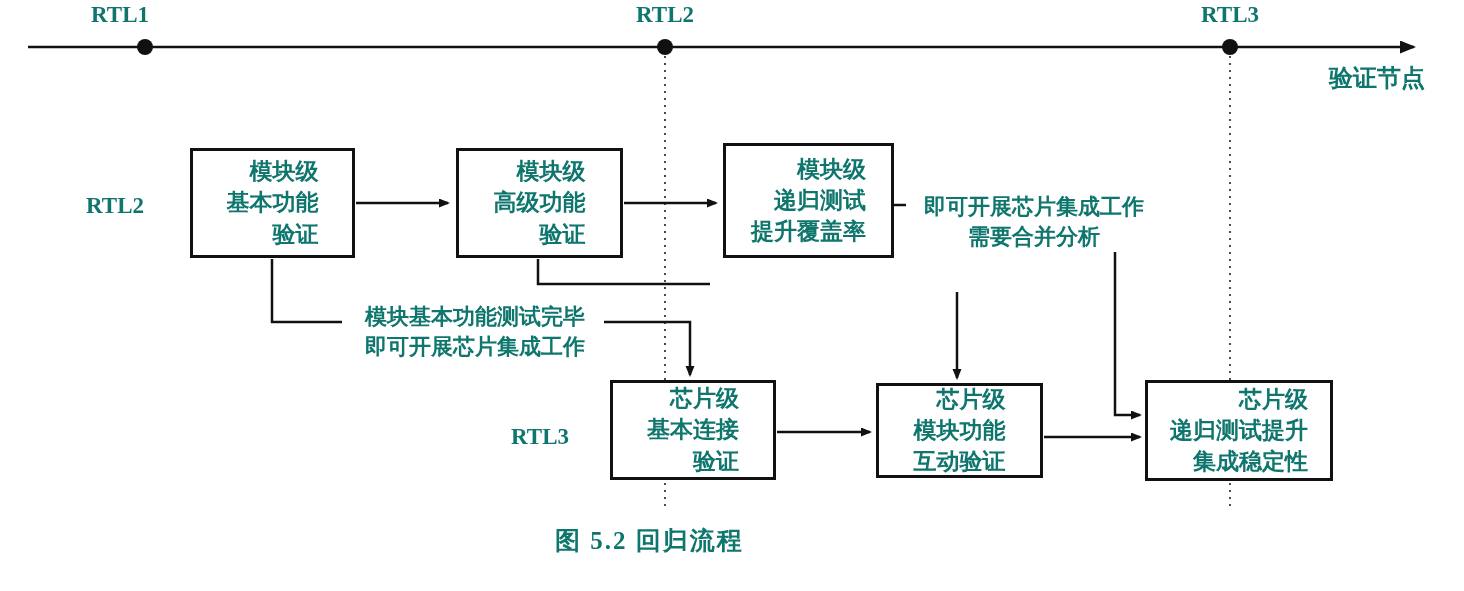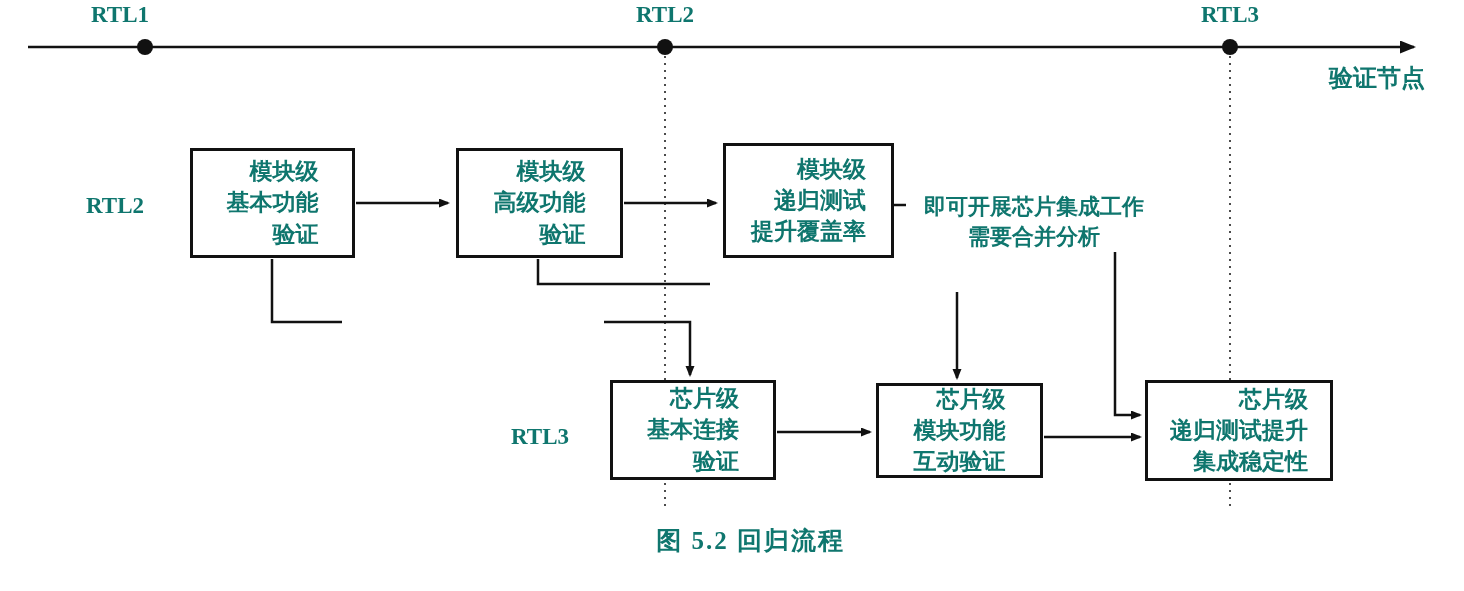--- a/index.html
+++ b/index.html
@@ -52,21 +52,21 @@
   .axis-label {
     position: absolute;
     font-weight: bold;
     font-size: 24px;
     text-align: right;
   }
   .caption {
     position: absolute;
     font-weight: bold;
     font-size: 25px;
-    text-align: right;
+    text-align: left;
     letter-spacing: 2px;
   }
 </style>
 </head>
 <body>
 
 <div id="canvas">
 
   <svg id="lines" viewBox="0 0 1464 591" xmlns="http://www.w3.org/2000/svg">
     <defs>
@@ -125,16 +125,18 @@
 验证</div>
   <div class="box" style="left:876px; top:383px; width:167px; height:95px;">芯片级
 模块功能
 互动验证</div>
   <div class="box" style="left:1145px; top:380px; width:188px; height:101px;">芯片级
 递归测试提升
 集成稳定性</div>
 
   <div class="note" style="left:898px; top:192px; width:272px;">即可开展芯片集成工作
 需要合并分析</div>
+  <div class="note" style="left:344px; top:302px; width:262px;">模块基本功能测试完毕
+即可开展芯片集成工作</div>
 
   <div class="caption" style="left:555px; top:524px; width:290px;">图 5.2  回归流程</div>
 
 </div>
 
 </body></html>

